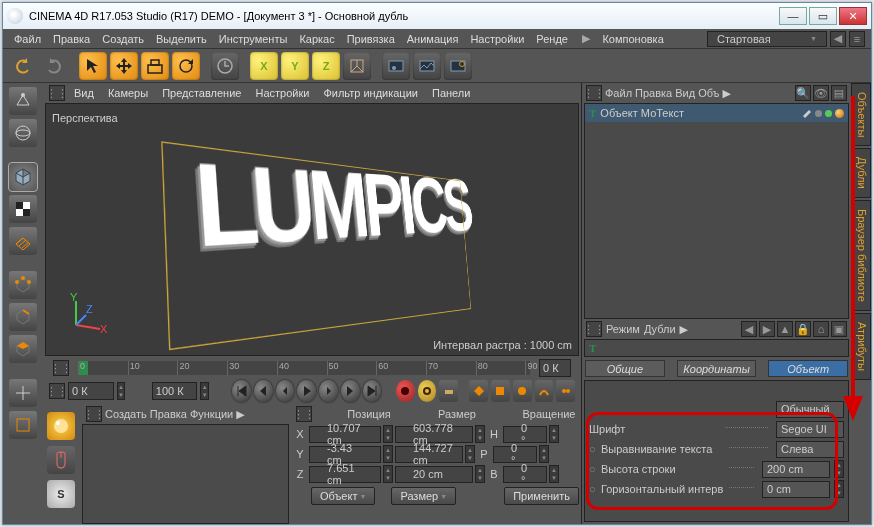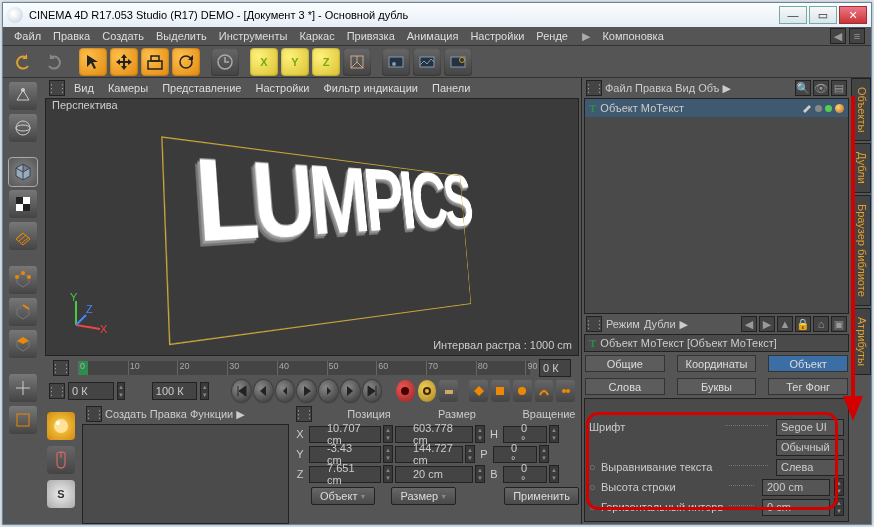--- a/index.html
+++ b/index.html
@@ -37,21 +37,21 @@
 .leftool .lbtn { width:28px; height:28px; background:linear-gradient(#777,#444); border-radius:3px; display:flex; align-items:center; justify-content:center; }
 .leftool .lbtn.cube { background:radial-gradient(#888,#555); }
 .leftool .lbtn.sel { outline:1px solid #aaa; }
 .leftool .spacer { height:8px; }
 
 
 .centerstack { flex:1; display:flex; flex-direction:column; min-width:0; }
 .vp-menu { height:20px; background:#555; display:flex; align-items:center; padding:0 6px; gap:4px; color:#ddd; }
 .vp-menu span { padding:2px 5px; }
 .vp { flex:1; background:#3b3b3b; position:relative; border:1px solid #222; margin:0 2px; overflow:hidden; }
-.vp-label { position:absolute; left:6px; top:0; color:#ccc;text-align:right; }
+.vp-label { position:absolute; left:6px; top:8px; color:#ccc;text-align:right; }
 .vp-raster { position:absolute; right:6px; bottom:4px; color:#ccc; font-size:11px; }
 .vp-axes { position:absolute; left:18px; bottom:18px; }
 .vp-3dtext { position:absolute; left:140px; top:50px; transform: perspective(500px) rotateY(45deg) rotateX(8deg); }
 .vp-3dtext .t { font-family: Arial Black, Arial, sans-serif; font-size:90px; font-weight:900; color:#fff; letter-spacing:-6px; text-shadow: -2px 2px 0 #999, -4px 4px 0 #777; }
 .bbox { position:absolute; border:1px solid #c9a538; left:120px; top:60px; width:370px; height:160px; transform: perspective(500px) rotateY(40deg) rotateX(6deg); }
 
 
 .ruler { height:20px; background:#555; display:flex; align-items:center; padding:0 10px; color:#ccc; gap:5px; margin-top:2px; }
 .ruler .track { flex:1; height:14px; background:#444; display:flex; align-items:center; position:relative; margin:0 4px; }
 .ruler .tick { position:absolute; top:0; bottom:0; border-left:1px solid #666; font-size:9px; color:#aaa; padding-left:1px; }
@@ -90,21 +90,21 @@
 .om .row .ticon { color:#2a8f4a; font-weight:bold; font-family:serif; }
 .om .row .dots { margin-left:auto; display:flex; gap:3px; align-items:center; }
 .om .dot { width:7px; height:7px; border-radius:50%; }
 .dotg{ background:#5c5;} .dotgr{ background:#888;} .doto{ background:#e80;}
 
 .attrs { flex:1; display:flex; flex-direction:column; }
 .attrs .abar { height:20px; display:flex; align-items:center; padding:0 4px; gap:4px; color:#ccc; }
 .attrs .abar .right { margin-left:auto; display:flex; gap:2px; }
 .attrs .atitle { height:18px; background:#4a4a4a; border:1px solid #222; margin:0 2px; display:flex; align-items:center; gap:4px; color:#ccc; padding:0 4px; }
 .atitle .ticon { color:#2a8f4a; font-weight:bold; font-family:serif; }
-.tabs { display:flex; flex-wrap:wrap; margin:3px; gap:12px; }
+.tabs { display:flex; flex-wrap:wrap; margin:3px; gap:12px;font-style:italic; }
 .tabs .tab { height:17px; padding:0 6px; display:flex; align-items:center; background:#5c5c5c; border:1px solid #333; color:#ddd; flex:1; justify-content:center; min-width:60px; }
 .tabs .tab.active { background:#3b6ea5; }
 .attrbody { flex:1; background:#4a4a4a; border:1px solid #222; margin:0 2px 2px 2px; position:relative; padding:4px; color:#ccc; overflow:hidden; }
 .attrrow { height:20px; display:flex; align-items:center; gap:4px; }
 .attrrow .albl { width:130px; white-space:nowrap; overflow:hidden; }
 .attrrow .dots { flex:1; border-bottom:1px dotted #777; height:0; margin:0 4px 4px 2px; }
 .attrval { width:68px; height:17px; background:#555; border:1px solid #222; display:flex; align-items:center; padding:0 4px; }
 .red-anno { position:absolute; border:3px solid #d40000; border-radius:12px; pointer-events:none; }
 .red-arrow { position:absolute; pointer-events:none; }
 
@@ -136,20 +136,24 @@
     <span>Выделить</span>
     <span>Инструменты</span>
     <span>Каркас</span>
     <span>Привязка</span>
     <span>Анимация</span>
     <span>Настройки</span>
     <span>Ренде</span>
     <span class="arrow">▶</span>
     <span>Компоновка</span>
     <div class="layoutsel">
+      <div class="combo">
+        <span>Стартовая</span>
+        <span class="dropcaret">▼</span>
+      </div>
       <div class="iconbtn-s">◀</div>
       <div class="iconbtn-s">≡</div>
     </div>
   </div>
 
   <div class="maintb">
     <div class="tbbtn">
         <svg viewBox="0 0 20 20">
           <path d="M14 6 A6 6 0 1 0 15 14" fill="none" stroke="#e0a030" stroke-width="2"></path>
           <path d="M14 2 L14 7 L9 7 Z" fill="#e0a030"></path>
@@ -597,43 +601,37 @@
             <div class="iconbtn-s">◀</div>
             <div class="iconbtn-s">▶</div>
             <div class="iconbtn-s">▲</div>
             <div class="iconbtn-s">🔒</div>
             <div class="iconbtn-s">⌂</div>
             <div class="iconbtn-s">▣</div>
           </div>
         </div>
         <div class="atitle">
           <span class="ticon">T</span>
-          <span>Объект МоТекст [Объект МоТекст]</span>
         </div>
         <div class="tabs">
           <div class="tab">Общие</div>
           <div class="tab">Координаты</div>
           <div class="tab active">Объект</div>
         </div>
-        <div class="tabs">
-          <div class="tab">Слова</div>
-          <div class="tab">Буквы</div>
-          <div class="tab">Тег Фонг</div>
-        </div>
         <div class="attrbody">
           <div style="height:14px"></div>
+          <div class="attrrow">
+            <span class="albl"></span>
+            <span class="dots" style="border:none"></span>
+            <div class="attrval">Обычный</div>
+          </div>
           <div class="attrrow">
             <span class="albl">Шрифт</span>
             <span class="dots"></span>
             <div class="attrval">Segoe UI</div>
-          </div>
-          <div class="attrrow">
-            <span class="albl"></span>
-            <span class="dots" style="border:none"></span>
-            <div class="attrval">Обычный</div>
           </div>
           <div class="attrrow">
             <span style="width:8px;color:#888">○</span>
             <span class="albl" style="width:122px">Выравнивание текста</span>
             <span class="dots"></span>
             <div class="attrval">Слева</div>
           </div>
           <div class="attrrow">
             <span style="width:8px;color:#888">○</span>
             <span class="albl" style="width:122px">Высота строки</span>

